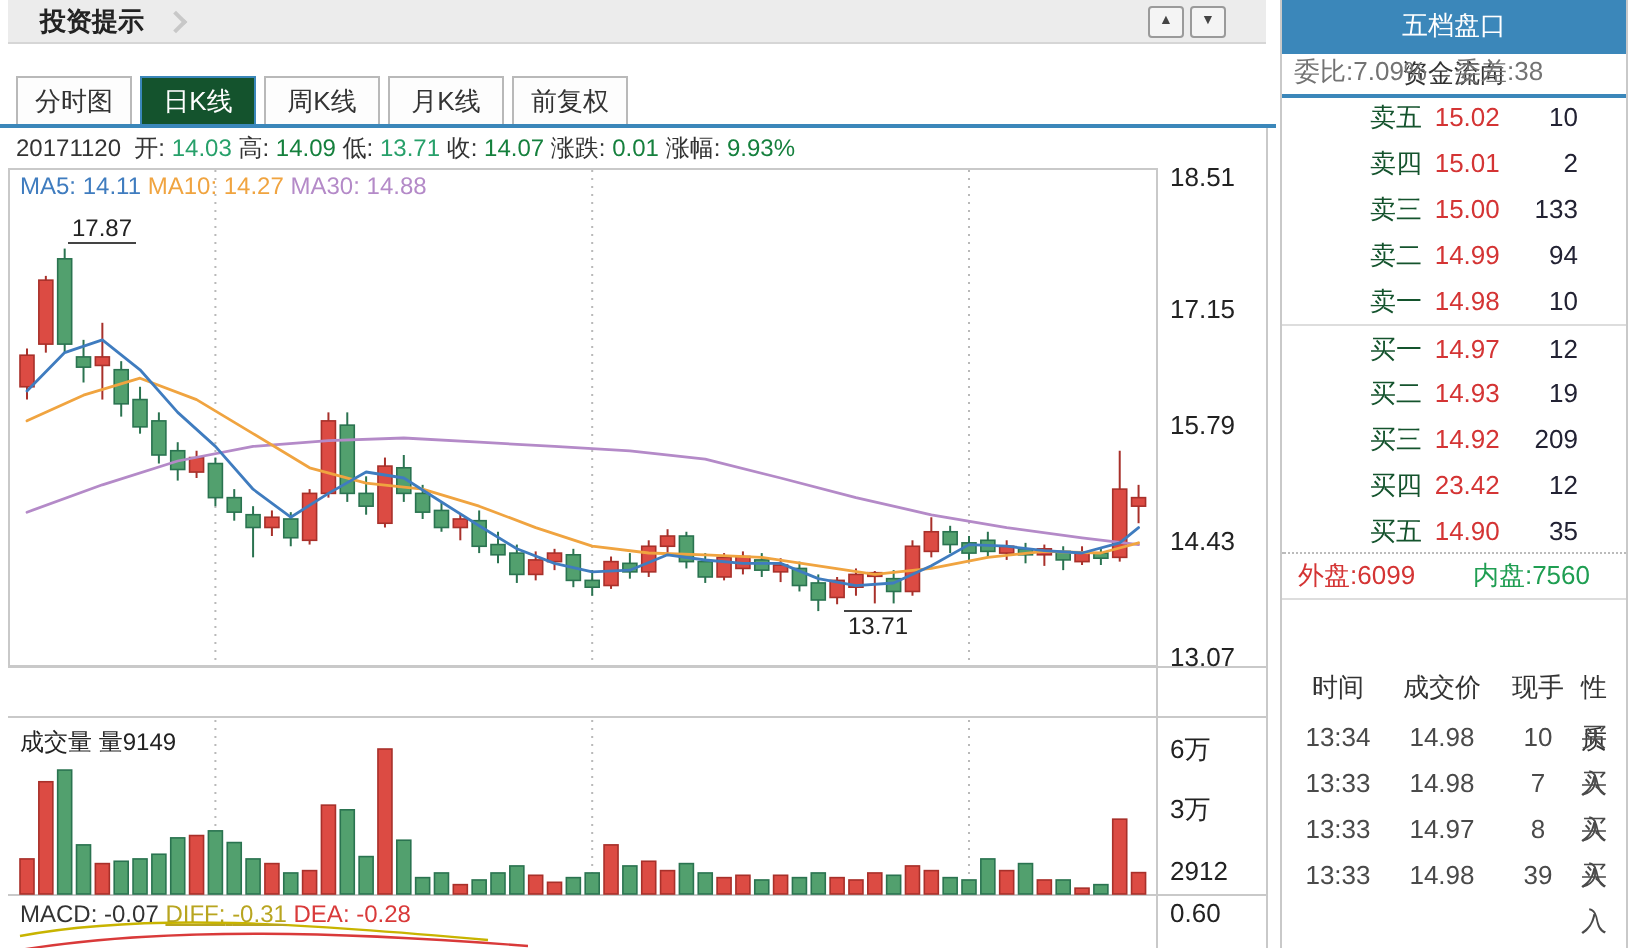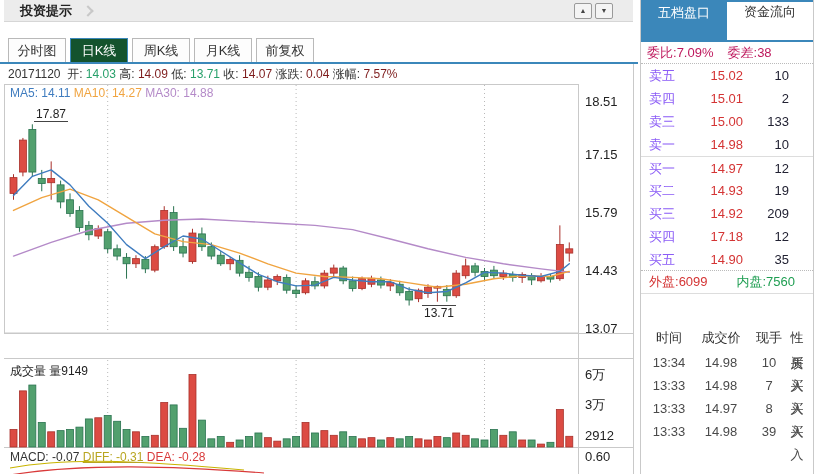--- a/index.html
+++ b/index.html
@@ -27,47 +27,47 @@
          border:1px solid #b9b9b9; border-bottom:none; background:#fdfdfd;
          font-size:13px; color:#333; cursor:pointer; }
   .tab.active { background:#14532d; color:#fff; border-color:#3b87ba; }
   .tab-underline { position:absolute; left:0; top:62px; width:638px; height:2px; background:#3b87ba; }
   .chart { position:absolute; left:4px; top:64px; width:630px; height:410px;
            border-right:1px solid #c9c9c9; }
   #plot { position:absolute; left:0; top:0; }
   .ohlc { position:absolute; left:4px; top:0; height:20px; line-height:20px;
           font-size:12px; white-space:nowrap; }
   .ohlc b { font-weight:normal; color:#333; }
-  .v-red { color:#7f1d1d; } .v-green { color:#27a06a; }
+  .v-red { color:#15803d; } .v-green { color:#27a06a; }
   .ma-row { position:absolute; left:6px; top:22px; font-size:12px; height:15px;
             line-height:15px; white-space:nowrap; }
   .ma5 { color:#3f7cbf; } .ma10 { color:#f0a440; } .ma30 { color:#b48ac8; }
   .hi-label { position:absolute; left:30px; top:43px; font-size:12px; color:#222;
               border-bottom:1px solid #444; padding:0 2px; }
   .lo-label { position:absolute; left:418px; top:241px; font-size:12px; color:#222;
               border-top:1px solid #444; padding:0 2px; }
   .axis-p, .axis-v { position:absolute; left:581px; font-size:13px; color:#222; height:16px; line-height:16px; }
   .vol-row { position:absolute; left:6px; top:299px; font-size:12px; color:#222; }
   .macd-row { position:absolute; left:6px; top:386px; font-size:12px; white-space:nowrap; }
   .macd-k { color:#333; } .diff-k { color:#b8a520;text-decoration:underline; } .dea-k { color:#d93a3a; }
   
   .right { position:absolute; left:640px; top:0; width:174px; height:474px;
            border-left:1px solid #c9c9c9; border-right:1px solid #c9c9c9; }
-  .ptabs { display:flex; height:42px; background:#3b87ba; }
+  .ptabs { display:flex; height:25px; background:#3b87ba;flex-direction:column; }
   .ptab { flex:1; text-align:center; font-size:13px; cursor:pointer; }
   .ptab.active { color:#fff; line-height:25px; }
   .ptab.inactive { background:#fff; color:#333; border-top:2px solid #3b87ba;
                    border-bottom:2px solid #3b87ba; line-height:20px; }
-  .weibi { height:22px; line-height:21px; color:#be185d; padding:0 6px;
+  .weibi { height:22px; line-height:21px; color:#737373; padding:0 6px;
            border-bottom:1px dotted #bbb; display:flex; font-size:13px; }
   .weibi .gap { width:14px; }
   .obrow { height:23px; line-height:23px; display:flex; padding:0 8px; cursor:pointer; }
   .obrow.sep { border-top:1px solid #ddd; }
   .obrow.dot { border-bottom:1px dotted #bbb; }
-  .ob-label { width:40px; color:#8b5cf6; }
+  .ob-label { width:40px; color:#14532d;margin-left:36px; }
   .ob-price { flex:1; text-align:right; color:#d43434; padding-right:10px; }
   .ob-vol { width:52px; text-align:right; padding-right:16px; color:#223; }
   .inout { height:22px; line-height:22px; display:flex; padding:0 8px;
            justify-content:space-between;gap:24px; }
   .inout .outer { color:#d43434; } .inout .inner { color:#1f9e52; padding-right:10px; }
   .spacer { height:32px; border-top:1px solid #ddd; }
   .thead { height:26px; line-height:26px; display:flex; padding:0 6px; color:#333; }
   .trow  { height:23px; line-height:23px; display:flex; padding:0 6px; color:#4a4a4a; }
   .c-time { width:44px; text-align:center; }
   .c-price { width:60px; text-align:center; }
@@ -296,34 +296,34 @@
         <path d="M6,404 C70,392 150,398 240,406" fill="none" stroke="#c8b400" stroke-width="1.2"></path>
         <path d="M6,411 C80,399 170,402 260,409" fill="none" stroke="#d93a3a" stroke-width="1.2"></path>
       </svg>
 
     <div class="ohlc">
       <b>20171120</b>&nbsp;
       <b>开:</b> <span class="v-green">14.03</span>
       <b>高:</b> <span class="v-red">14.09</span>
       <b>低:</b> <span class="v-green">13.71</span>
       <b>收:</b> <span class="v-red">14.07</span>
-      <b>涨跌:</b> <span class="v-red">0.04</span>
-      <b>涨幅:</b> <span class="v-red">7.57%</span>
+      <b>涨跌:</b> <span class="v-red">0.01</span>
+      <b>涨幅:</b> <span class="v-red">9.93%</span>
     </div>
 
     <div class="ma-row">
       <span class="ma5"><span>MA5:</span> <span>14.11</span></span>
       <span class="ma10"> <span>MA10:</span> <span>14.27</span></span>
       <span class="ma30"> <span>MA30:</span> <span>14.88</span></span>
     </div>
 
     <div class="hi-label">17.87</div>
     <div class="lo-label">13.71</div>
 
-    <div class="axis-p" style="top:30px">18.51</div>
+    <div class="axis-p" style="top:17px">18.51</div>
     <div class="axis-p" style="top:83px">17.15</div>
     <div class="axis-p" style="top:141px">15.79</div>
     <div class="axis-p" style="top:199px">14.43</div>
     <div class="axis-p" style="top:257px">13.07</div>
 
     <div class="axis-v" style="top:303px">6万</div>
     <div class="axis-v" style="top:333px">3万</div>
     <div class="axis-v" style="top:364px">2912</div>
     <div class="axis-v" style="top:385px">0.60</div>
 
@@ -363,20 +363,25 @@
     <span class="ob-label">卖四</span>
       <span class="ob-price">15.01</span>
       <span class="ob-vol">2</span>
     </div>
   <div class="obrow">
     <span class="ob-label">卖三</span>
       <span class="ob-price">15.00</span>
       <span class="ob-vol">133</span>
     </div>
   <div class="obrow">
+    <span class="ob-label">卖二</span>
+      <span class="ob-price">14.99</span>
+      <span class="ob-vol">94</span>
+    </div>
+  <div class="obrow">
     <span class="ob-label">卖一</span>
       <span class="ob-price">14.98</span>
       <span class="ob-vol">10</span>
     </div>
 
   <div class="obrow sep">
     <span class="ob-label">买一</span>
       <span class="ob-price">14.97</span>
       <span class="ob-vol">12</span>
     </div>
@@ -385,21 +390,21 @@
       <span class="ob-price">14.93</span>
       <span class="ob-vol">19</span>
     </div>
   <div class="obrow">
     <span class="ob-label">买三</span>
       <span class="ob-price">14.92</span>
       <span class="ob-vol">209</span>
     </div>
   <div class="obrow">
     <span class="ob-label">买四</span>
-      <span class="ob-price">17.18</span>
+      <span class="ob-price">23.42</span>
       <span class="ob-vol">12</span>
     </div>
   <div class="obrow dot">
     <span class="ob-label">买五</span>
       <span class="ob-price">14.90</span>
       <span class="ob-vol">35</span>
     </div>
 
   <div class="inout">
     <span class="outer"><span>外盘:</span><span>6099</span></span>

